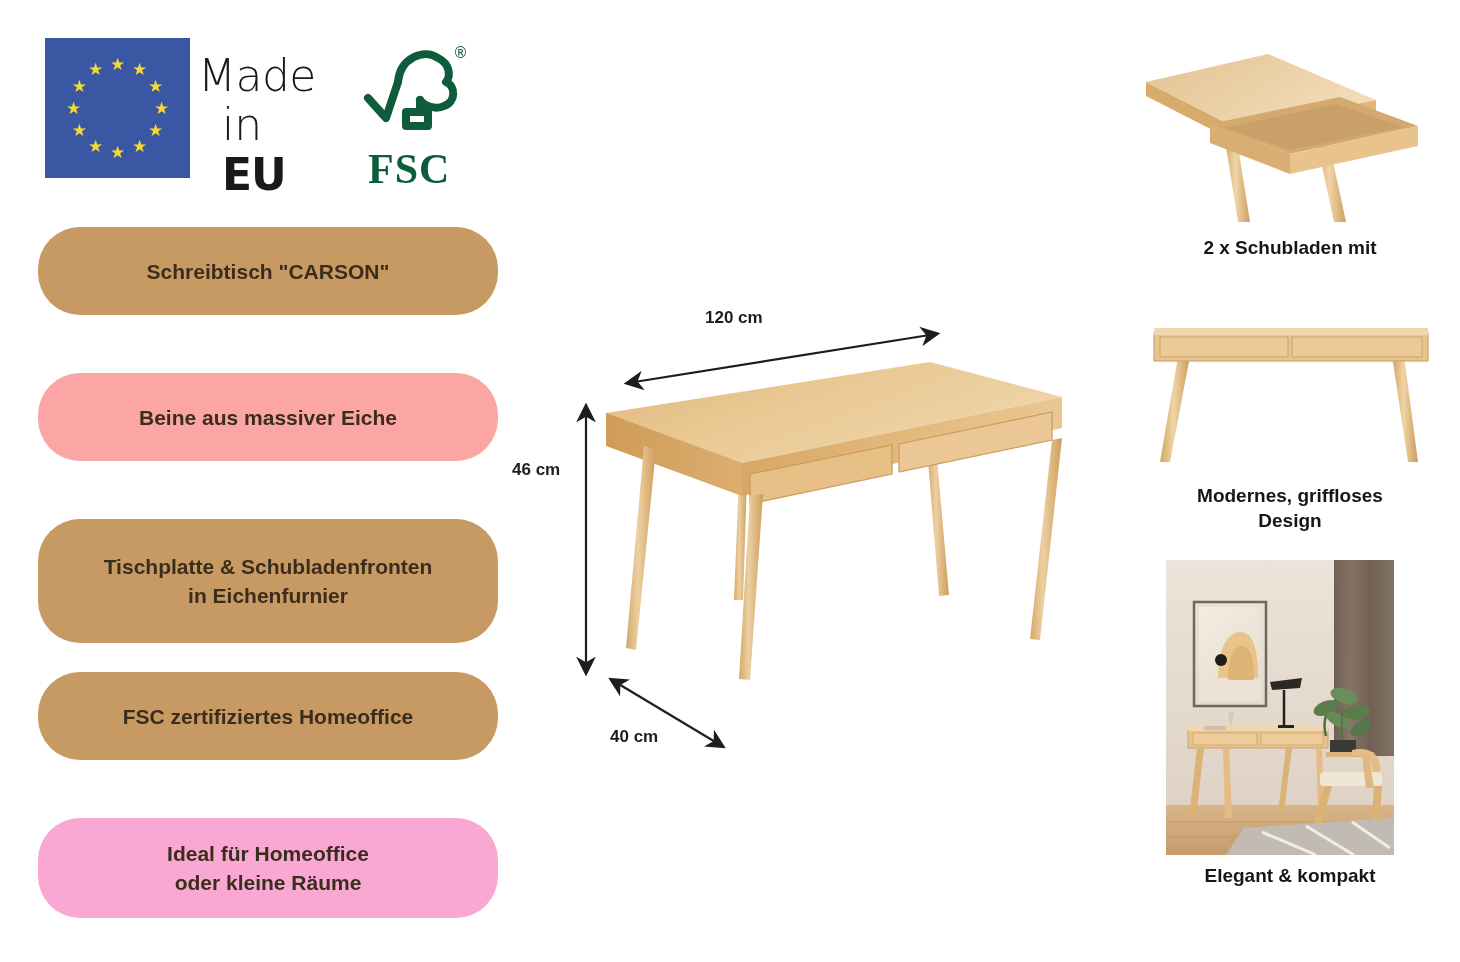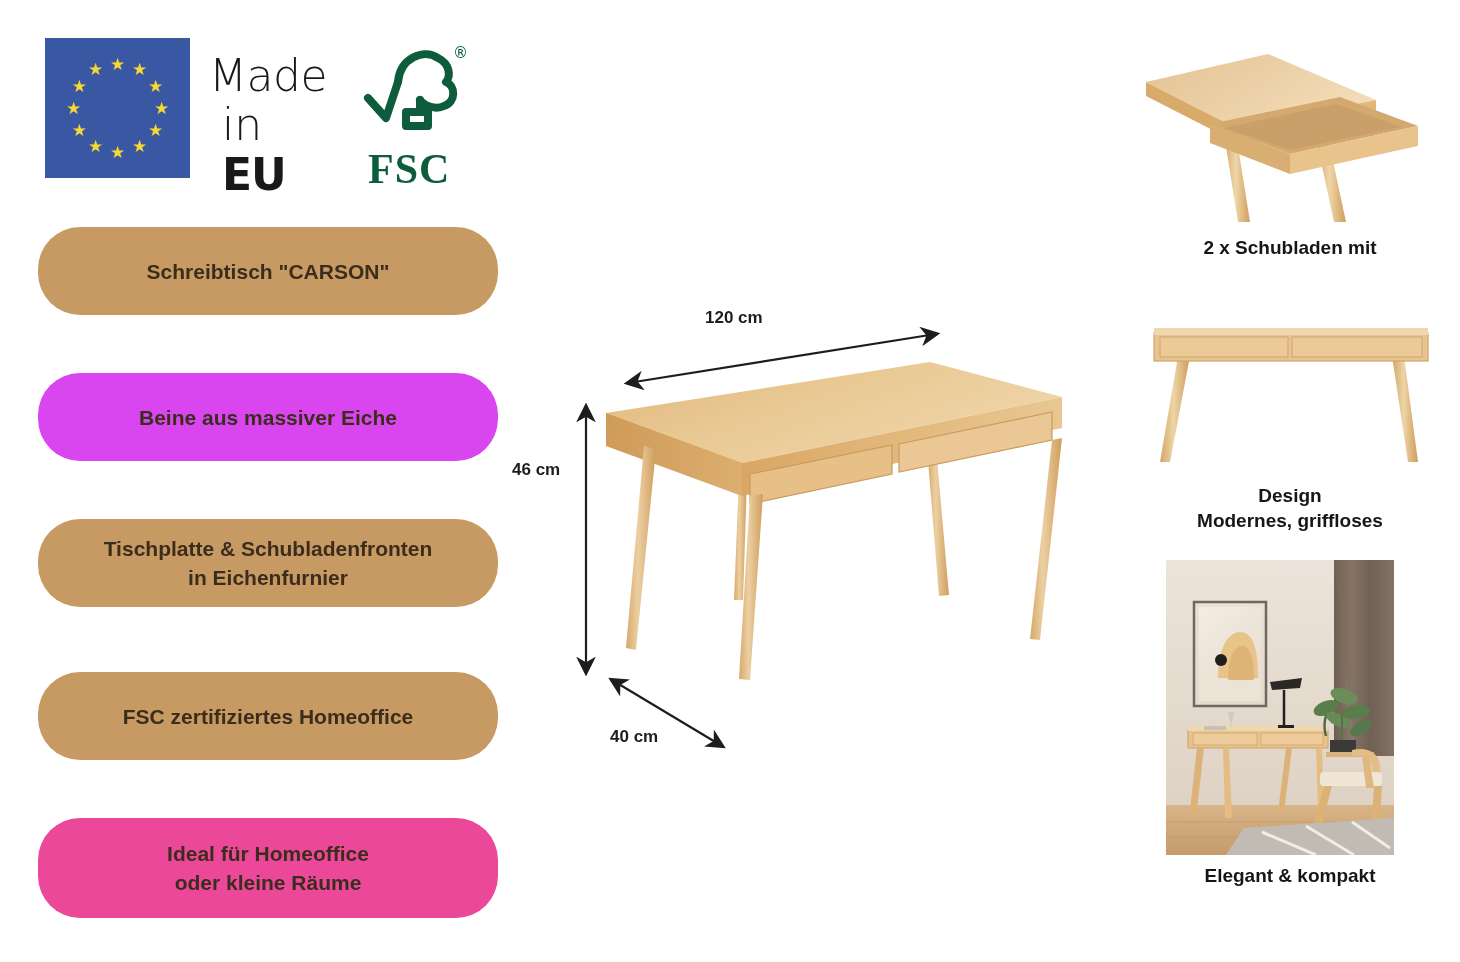--- a/index.html
+++ b/index.html
@@ -28,21 +28,20 @@
   .eu-star {
     position: absolute; width: 17px; height: 17px;
     color: #f6d832; font-size: 17px; line-height: 17px;
     text-align: center;
   }
   #made-in-eu { position: absolute; left: 198px; top: 52px; width: 140px; }
   #made-line1 {
     font-size: 44px; font-weight: 300; color: #191919;
     letter-spacing: -0.5px; line-height: 48px;
     font-family: "DejaVu Sans", sans-serif;
-    text-align: center;
   }
   #made-line2 {
     font-size: 44px; line-height: 50px; color: #191919;
     font-family: "DejaVu Sans", sans-serif; font-weight: 300; margin-left: 24px;
   }
   #made-line2 .bold { font-weight: 700; letter-spacing: -1px; }
 
   #fsc-logo { position: absolute; left: 358px; top: 42px; width: 110px; height: 135px; }
   #fsc-reg {
     position: absolute; right: 0px; top: 2px;
@@ -148,37 +147,37 @@
       <div id="fsc-text">FSC</div>
     </div>
   </div>
 
   <div id="pill-column">
       <div class="pill" style="top: 227px; height: 88px; background: rgb(200, 154, 99);">
         <div class="pill-text" style="color: rgb(59, 45, 28);">
           <div>Schreibtisch "CARSON"</div>
         </div>
       </div>
-      <div class="pill" style="top: 373px; height: 88px; background: #d946ef;">
+      <div class="pill" style="top: 373px; height: 88px; background: #fca5a5;">
         <div class="pill-text" style="color: rgb(59, 45, 28);">
           <div>Beine aus massiver Eiche</div>
         </div>
       </div>
-      <div class="pill" style="top: 519px; height: 88px; background: rgb(200, 154, 99);">
+      <div class="pill" style="top: 519px; height: 124px; background: rgb(200, 154, 99);">
         <div class="pill-text" style="color: rgb(59, 45, 28);">
           <div>Tischplatte &amp; Schubladenfronten</div>
           <div>in Eichenfurnier</div>
         </div>
       </div>
       <div class="pill" style="top: 672px; height: 88px; background: rgb(200, 154, 99);">
         <div class="pill-text" style="color: rgb(59, 45, 28);">
           <div>FSC zertifiziertes Homeoffice</div>
         </div>
       </div>
-      <div class="pill" style="top: 818px; height: 100px; background: #ec4899;">
+      <div class="pill" style="top: 818px; height: 100px; background: #f9a8d4;">
         <div class="pill-text" style="color: rgb(59, 45, 28);">
           <div>Ideal für Homeoffice</div>
           <div>oder kleine Räume</div>
         </div>
       </div>
     </div>
 
   <div id="diagram">
 
     <svg id="desk-photo" viewBox="0 0 470 390">
@@ -296,22 +295,22 @@
           <path d="M252 36 L264 36 L278 142 L268 142 Z" fill="url(#d2leg)"></path>
 
           <rect x="14" y="13" width="274" height="28" fill="#e7c490" stroke="#d0a468" stroke-width="1.2"></rect>
           <rect x="14" y="8" width="274" height="7" fill="#efd6ae"></rect>
 
           <rect x="20" y="17" width="128" height="20" fill="#ecca97" stroke="#cfa469" stroke-width="1"></rect>
           <rect x="152" y="17" width="130" height="20" fill="#ecca97" stroke="#cfa469" stroke-width="1"></rect>
         </svg>
       </div>
       <div class="right-caption">
+        <div>Modernes, griffloses</div>
         <div>Design</div>
-        <div>Modernes, griffloses</div>
       </div>
     </div>
 
     <div class="right-card" id="card-2" style="top:560px;">
       <div class="right-photo" style="height:295px; width:228px; margin-left:26px;">
         <svg viewBox="0 0 228 295" width="228" height="295">
           <defs>
             <linearGradient id="wallG" x1="0" y1="0" x2="0" y2="1">
               <stop offset="0" stop-color="#ece4da"></stop>
                 <stop offset="1" stop-color="#ded2c4"></stop>

